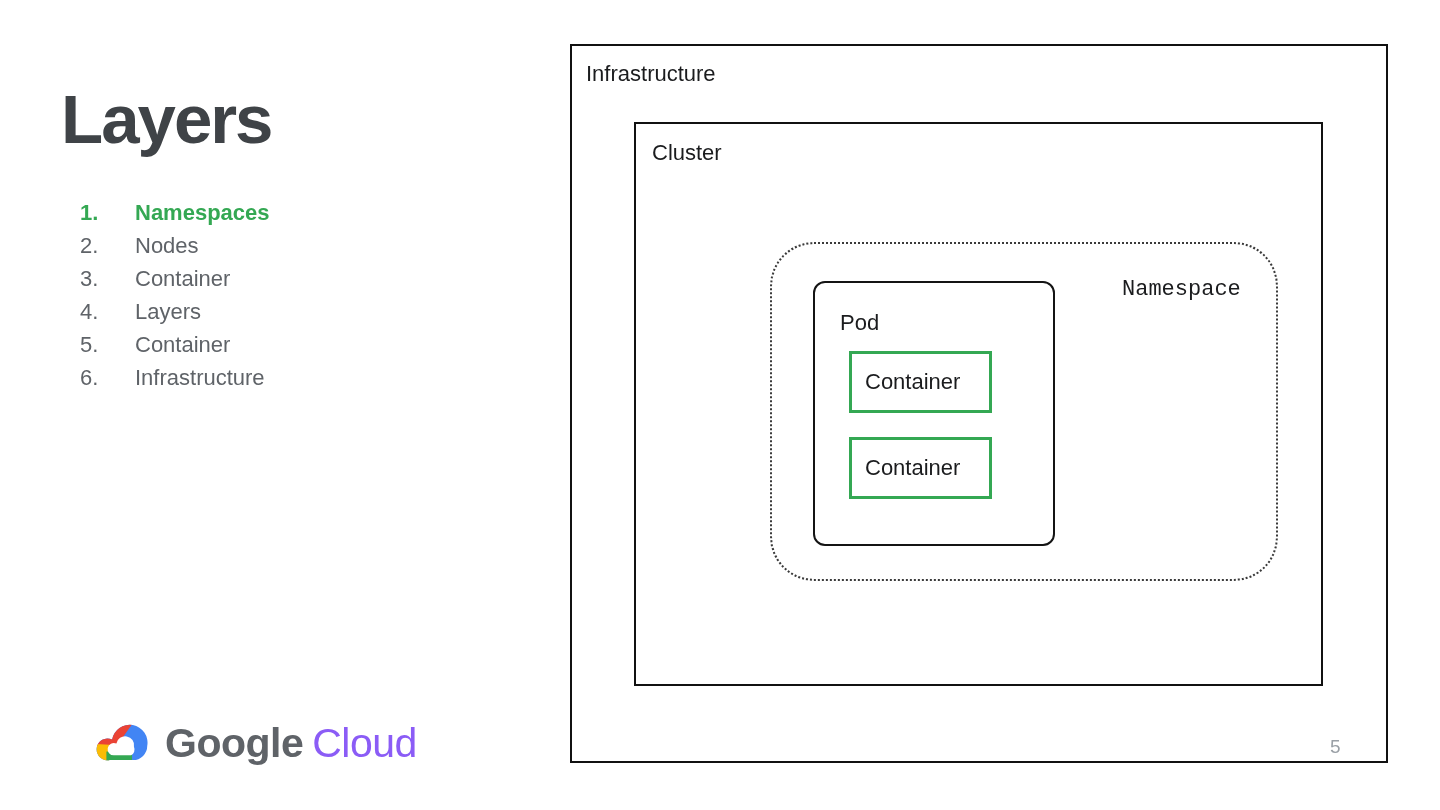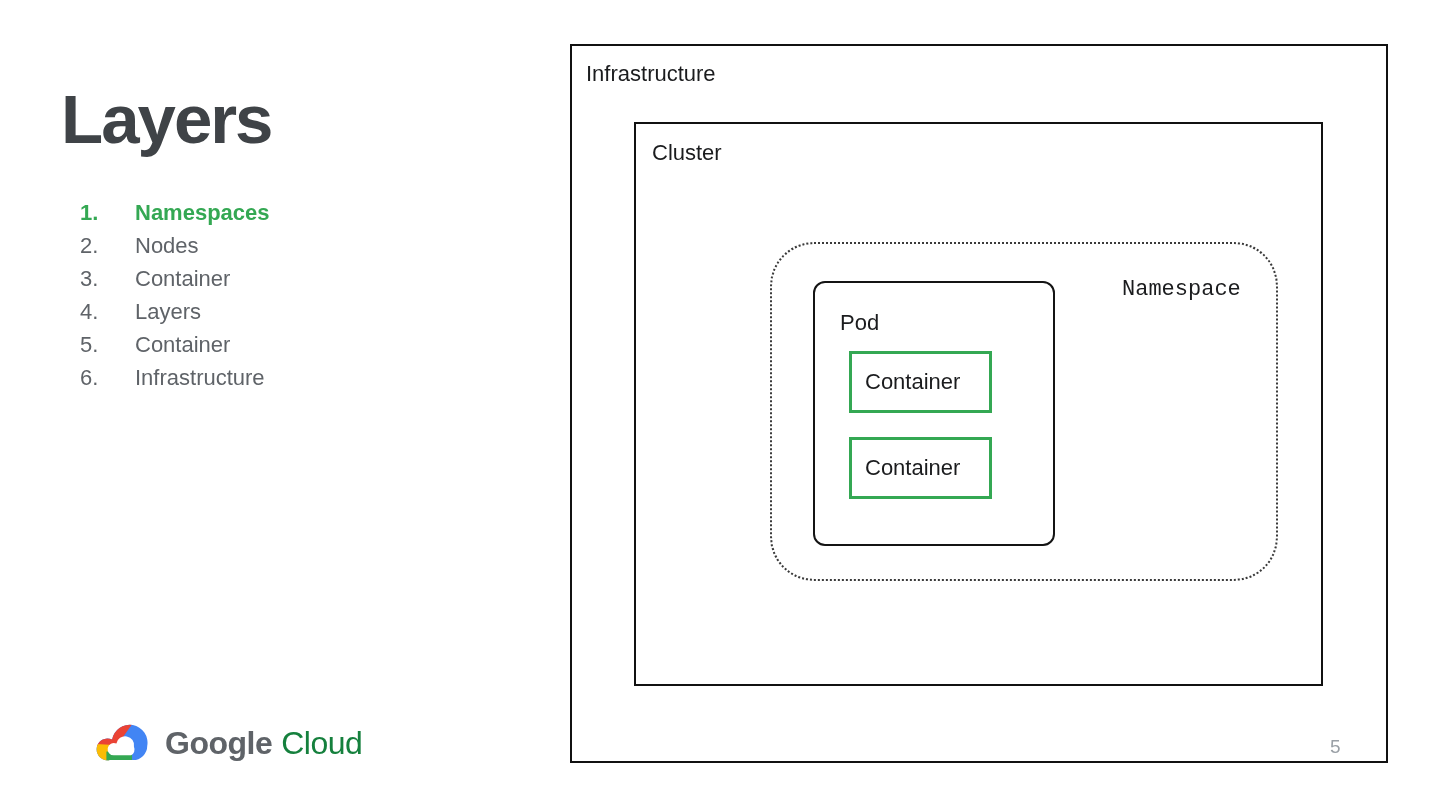--- a/index.html
+++ b/index.html
@@ -30,23 +30,23 @@
   }
   .layer-item .num{width:55px;flex:0 0 55px;}
   .layer-item.active{color:#34a853;font-weight:700;}
   
   .logo{
     position:absolute;left:95px;top:718px;
     display:flex;align-items:center;gap:13px;
     height:50px;
   }
   .logo svg{display:block;}
-  .logo-text{font-size:32px;letter-spacing:-0.5px;color:#5f6368;display:flex;gap:9px;align-items:baseline;}
+  .logo-text{font-size:41px;letter-spacing:-0.5px;color:#5f6368;display:flex;gap:9px;align-items:baseline;}
   .logo-google{font-weight:600;}
-  .logo-cloud{font-weight:400;color:#15803d;}
+  .logo-cloud{font-weight:400;color:#8b5cf6;}
   
   .diagram{position:absolute;left:0;top:0;width:1440px;height:810px;}
   .dbox{position:absolute;background:transparent;box-sizing:border-box;}
   .solid{border:2px solid #111111;}
   .box-label{
     position:absolute;
     font-size:22px;color:#1b1c1e;white-space:nowrap;
   }
   .infra{left:570px;top:44px;width:818px;height:719px;}
   .infra-label{left:14px;top:15px;}

